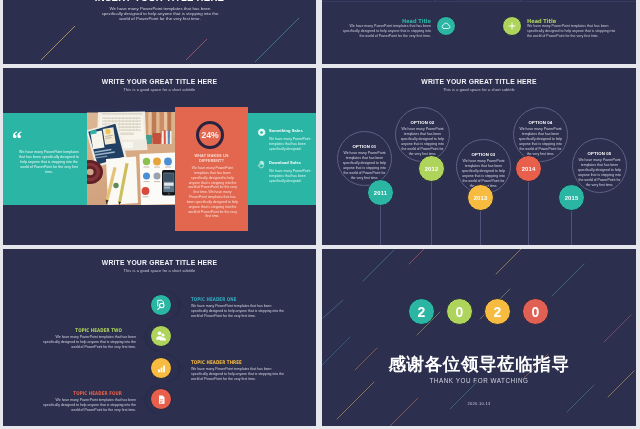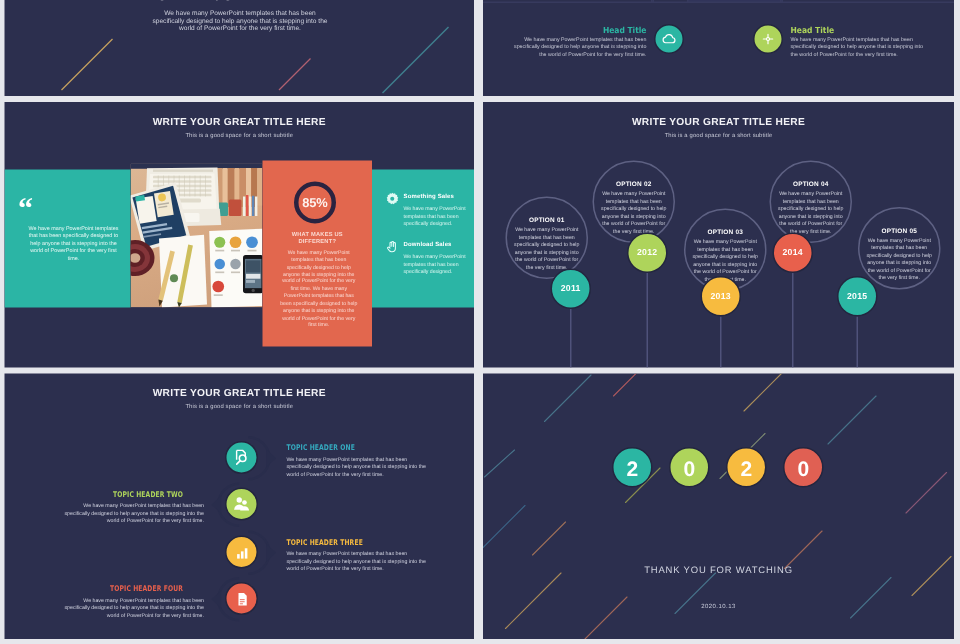--- a/index.html
+++ b/index.html
@@ -210,21 +210,21 @@
         <rect x="76.3" y="63.6" width="11" height="19.5" fill="#5d7486"></rect>
         <rect x="77" y="64.6" width="9.6" height="8" fill="#3d5265"></rect>
         <rect x="77" y="73.6" width="9.6" height="3.2" fill="#e2e6e9"></rect>
         <rect x="77" y="77.6" width="6" height="2" fill="#9fb0bd"></rect>
         <circle cx="81.8" cy="84.6" r="1.1" fill="#4a4a4e"></circle>
       </svg>
     </div>
 
     <div class="panel" style="left:172px;top:39px;width:73px;height:124px;background:#e2674e;"></div>
     <div class="donut" style="left:193px;top:53px;width:28px;height:28px;border:3.6px solid #2a2340;box-sizing:border-box;"></div>
-    <div class="pct" style="left:193px;top:61.5px;width:28px;">85%</div>
+    <div class="pct" style="left:193px;top:61.5px;width:28px;">24%</div>
     <div class="f-title" style="top:86px;left:172px;width:73px;">
       <div>WHAT MAKES US</div>
       <div>DIFFERENT?</div>
     </div>
     <div class="f-body" style="left:183px;top:98px;width:53px;">We have many PowerPoint templates that has been specifically designed to help anyone that is stepping into the world of PowerPoint for the very first time. We have many PowerPoint templates that has been specifically designed to help anyone that is stepping into the world of PowerPoint for the very first time.</div>
 
     <div class="panel" style="left:245px;top:45px;width:71px;height:92px;background:#2bb5a5;"></div>
     <div class="circ" style="left:254px;top:60px;width:9px;height:9px;">
       <svg width="9" height="9" viewBox="0 0 24 24" fill="#dffaf4">
         <path d="M12 1.2l2.2 1.7 2.7-.6 1.2 2.5 2.7.6-.2 2.8 2.1 1.8-1.4 2.4 1.0 2.6-2.4 1.4-.5 2.7-2.8.2-1.6 2.3-2.6-1.1-2.6 1.1-1.6-2.3-2.8-.2-.5-2.7-2.4-1.4 1.0-2.6-1.4-2.4 2.1-1.8-.2-2.8 2.7-.6 1.2-2.5 2.7.6z"></path>
@@ -360,16 +360,17 @@
         <line x1="230" y1="47" x2="262" y2="15" stroke="#4d7f94"></line>
         <line x1="245" y1="163" x2="272" y2="136" stroke="#4d7f94"></line>
         <line x1="282" y1="93" x2="309" y2="66" stroke="#9b5f7c"></line>
         <line x1="286" y1="148" x2="312" y2="122" stroke="#c4a05c"></line>
       </g>
     </svg>
     <div class="y-circ" style="left:86px;top:49px;width:27px;height:27px;background:#2bb6a3;">2</div>
     <div class="y-circ" style="left:124px;top:49px;width:27px;height:27px;background:#aed45b;">0</div>
     <div class="y-circ" style="left:162px;top:49px;width:27px;height:27px;background:#f7bb3f;">2</div>
     <div class="y-circ" style="left:200px;top:49px;width:27px;height:27px;background:#e06053;">0</div>
+    <div class="s6head" style="top:103px;">感谢各位领导莅临指导</div>
     <div class="s6sub" style="top:128px;">THANK YOU FOR WATCHING</div>
     <div class="s6date" style="top:152px;">2020.10.13</div>
   </div>
 </div>
 
 </body></html>

